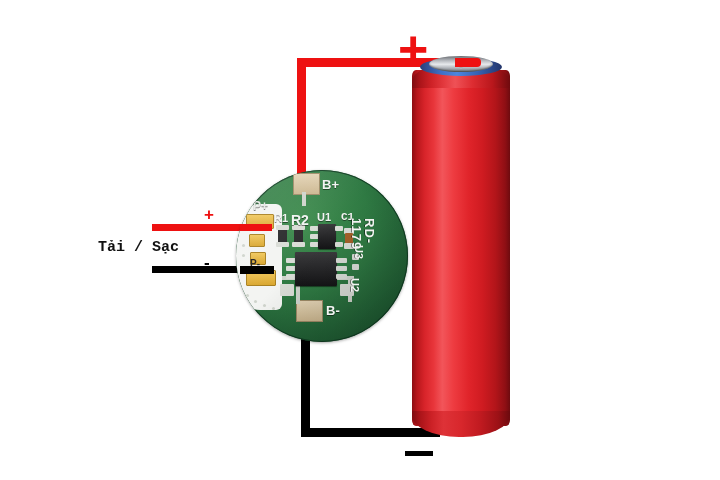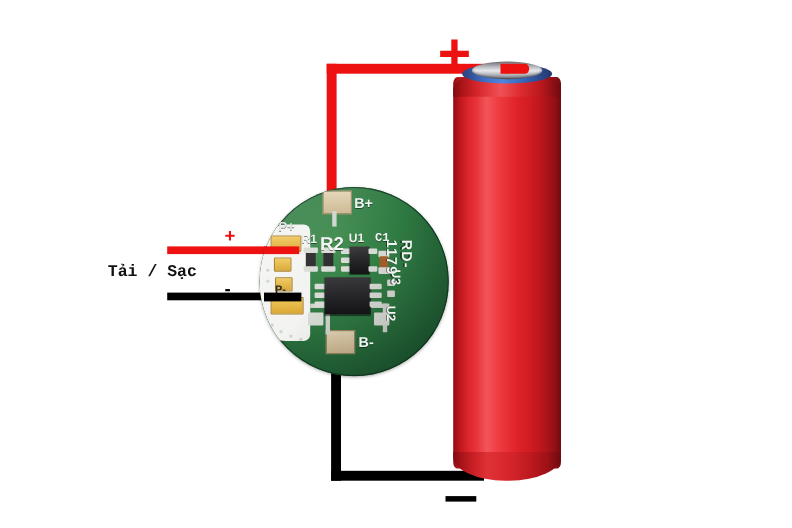--- a/index.html
+++ b/index.html
@@ -197,21 +197,21 @@
     <div class="smd-pad" style="left:116px;top:94px;width:7px;height:6px;"></div>
 
     <div class="pcb-shade"></div>
 
     <div class="silk" style="left:86px;top:8px;font-size:13px;">B+</div>
     <div class="silk" style="left:90px;top:134px;font-size:13px;">B-</div>
     <div class="silk" style="left:17px;top:30px;font-size:12px;color:#e8eae7;">P+</div>
     <div class="silk" style="left:14px;top:89px;font-size:10px;color:#2b2b2b;text-shadow:none;">P-</div>
 
     <div class="silk" style="left:38px;top:43px;font-size:11px;">R1</div>
-    <div class="silk" style="left:55px;top:43px;font-size:17px;text-align:right;">R2</div>
+    <div class="silk" style="left:55px;top:43px;font-size:14px;text-align:right;">R2</div>
     <div class="silk" style="left:81px;top:42px;font-size:11px;">U1</div>
     <div class="silk" style="left:105px;top:42px;font-size:11px;font-family:Liberation Mono, monospace;">C1</div>
 
     <div class="silk vert" style="left:124px;top:108px;font-size:11px;">U2</div>
     <div class="silk vert" style="left:128px;top:75px;font-size:11px;">U3</div>
     <div class="silk vert" style="left:140px;top:48px;font-size:13px;letter-spacing:1px;">RD-1179</div>
   </div>
 
   <div class="wire red" style="left:240px;top:224px;width:32px;height:7px;"></div>
   <div class="wire" style="left:240px;top:266px;width:34px;height:8px;"></div>

